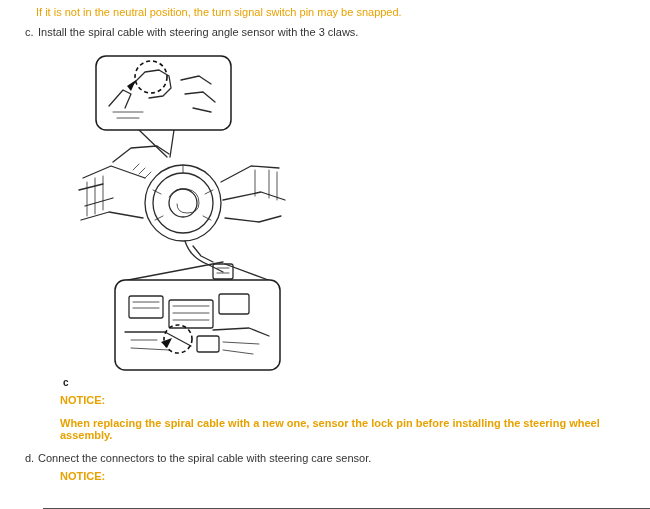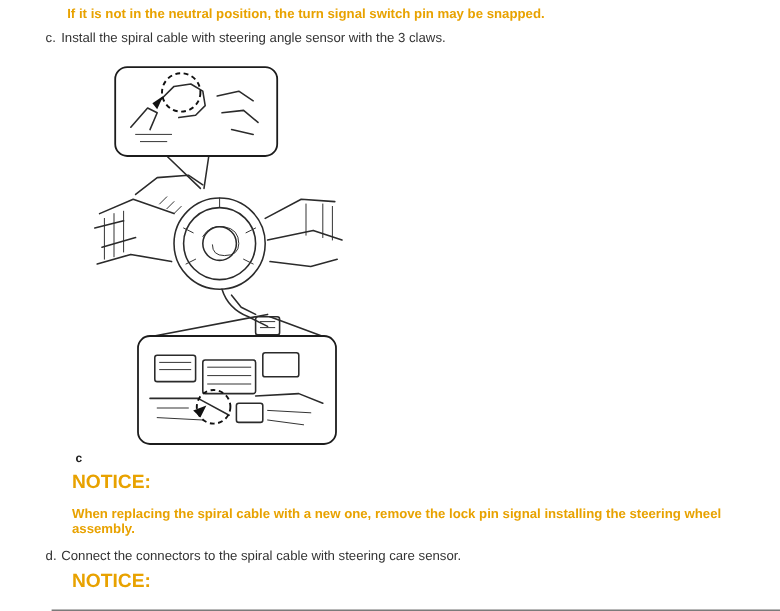--- a/index.html
+++ b/index.html
@@ -9,44 +9,44 @@
     color: #333333;
     overflow: hidden;
   }
   .page {
     position: relative;
     width: 650px; height: 509px;
     background: #ffffff;
   }
   p { margin: 0; padding: 0; }
   .warning {
-    margin: 6px 0 0 56px;
+    margin: 6px 0 0 36px;
     font-size: 11px;
-    font-weight: bold;
+    font-weight: normal;
     color: #e8a200;
   }
   .step {
-    margin: 8px 0 0 38px;
+    margin: 8px 0 0 25px;
     font-size: 11px;
     color: #333333;
   }
   .step .letter { display: inline-block; width: 13px; }
   .figure {
     margin: 12px 0 0 73px;
     width: 262px; height: 325px;
   }
   .fig-label {
     margin: 2px 0 0 63px;
     font-size: 10px;
     font-weight: bold;
     color: #222222;
   }
   .notice-label {
     margin: 6px 0 0 60px;
-    font-size: 16px;
+    font-size: 11px;
     font-weight: bold;
     color: #e8a200;
   }
   .notice-text {
     margin: 11px 0 0 60px;
     font-size: 11px;
     font-weight: bold;
     color: #e8a200;
   }
   .step-d { margin-top: 11px; }
@@ -127,21 +127,21 @@
         <polygon class="arrow" points="88,292 99,288 94,298"></polygon>
       </g>
 
       <circle class="dash" cx="105" cy="289" r="14"></circle>
     </svg>
   </div>
 
   <div class="fig-label">c</div>
 
   <p class="notice-label">NOTICE:</p>
-  <p class="notice-text">When replacing the spiral cable with a new one, remove the lock pin signal installing the steering wheel assembly.</p>
+  <p class="notice-text">When replacing the spiral cable with a new one, sensor the lock pin before installing the steering wheel assembly.</p>
 
   <p class="step step-d">
     <span class="letter">d.</span><span>Connect the connectors to the spiral cable with steering care sensor.</span>
   </p>
 
   <p class="notice-label">NOTICE:</p>
 
   <div class="bottom-bar"></div>
 </div>
 

